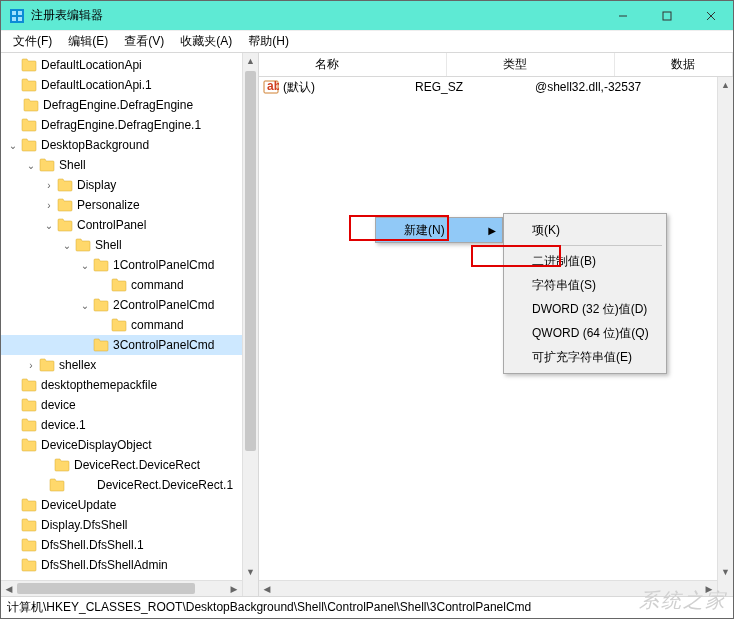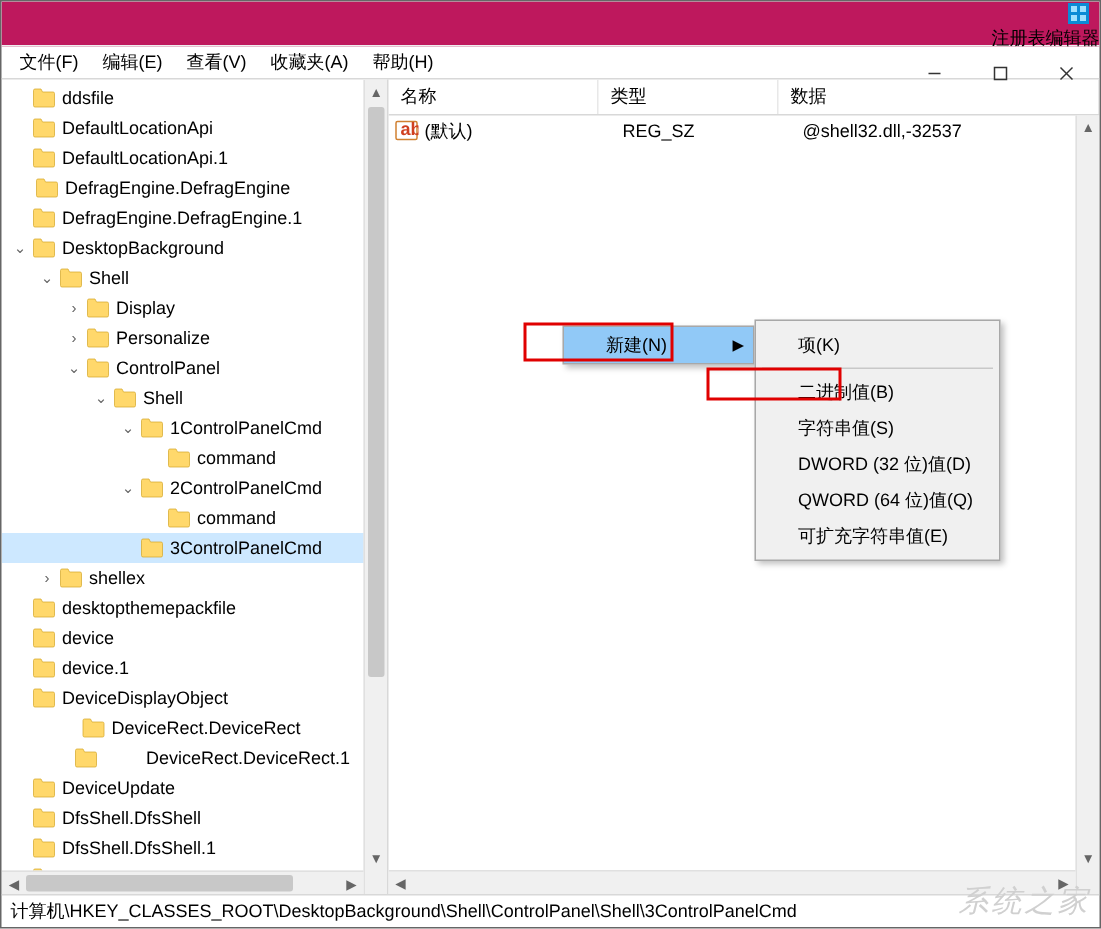--- a/index.html
+++ b/index.html
@@ -1,18 +1,18 @@
 <!DOCTYPE html>
 <html><head>
 <meta charset="utf-8">
 <style>
 * { box-sizing: border-box; margin: 0; padding: 0; font-family: "Microsoft YaHei", "Segoe UI", Tahoma, sans-serif; font-size: 12px; }
 body { background: #fff; width: 734px; height: 619px; overflow: hidden; position: relative; border: 1px solid #666; }
 
-.titlebar { height: 30px; background: #be185d; display: flex; align-items: flex-end; padding: 0 0 0 8px; border-bottom: 1px solid #eee; flex-direction: column; }
+.titlebar { height: 30px; background: #5eead4; display: flex; align-items: center; padding: 0 0 0 8px; border-bottom: 1px solid #eee; }
 .titlebar .icon { width: 16px; height: 16px; margin-right: 6px; }
 .titlebar .title { flex: 1; color: #000; }
 .titlebar .winbtns { display: flex; }
 .titlebar .winbtns div { width: 44px; height: 30px; display: flex; align-items: center; justify-content: center; color: #333; }
 .titlebar .winbtns div svg { width: 10px; height: 10px; }
 
 .menubar { height: 22px; display: flex; align-items: center; padding: 0 4px; gap: 0; border-bottom: 1px solid #d8d8d8; }
 .menubar span { padding: 2px 8px; }
 
 .content { display: flex; height: calc(100% - 30px - 22px - 22px); position: relative; }
@@ -21,21 +21,21 @@
 .listpane { flex: 1; height: 100%; overflow: auto; position: relative; }
 
 .tree { list-style: none; }
 .tree-row { display: flex; align-items: center; height: 20px; white-space: nowrap; }
 .tree-row.selected { background: #cde8ff; }
 .tree-row .twisty { width: 12px; display: inline-flex; justify-content: center; color: #666; font-size: 10px; margin-right: 2px; }
 .tree-row .folder { width: 16px; height: 14px; margin-right: 4px; display:inline-block; }
 .tree-row .label { color: #000; }
 
 .listhead { display: flex; height: 24px; border-bottom: 1px solid #d8d8d8; align-items: center; }
-.listhead .col { padding: 0 8px; border-right: 1px solid #e8e8e8; height: 100%; display:flex; align-items:center; }
+.listhead .col { padding: 0 8px; border-right: 1px solid #e8e8e8; height: 100%; display:flex; align-items:center;margin-left:48px; }
 .col-name { width: 140px; }
 .col-type { width: 120px; }
 .col-data { flex: 1; }
 
 .listrow { display: flex; height: 20px; align-items: center; padding-left: 4px; }
 .listrow .vicon { width: 16px; height: 16px; margin-right: 4px; }
 .listrow .cell-name { width: 132px; }
 .listrow .cell-type { width: 120px; }
 .listrow .cell-data { flex: 1; }
 
@@ -110,27 +110,20 @@
 
 <div class="content">
 
   <div class="treepane" style="position:relative;">
     <ul class="tree" id="tree">
         <li class="tree-row" style="padding-left: 6px;">
           <span class="twisty"></span>
           <span class="folder"><svg viewBox="0 0 16 14">
               <path d="M1 3 L1 12 Q1 13 2 13 L14 13 Q15 13 15 12 L15 4 Q15 3 14 3 L7 3 L6 1 L2 1 Q1 1 1 2 Z" fill="#ffd86b" stroke="#d6a92e" stroke-width="0.5"></path>
             </svg></span>
-          <span class="label">ddsfile</span>
-        </li>
-        <li class="tree-row" style="padding-left: 6px;">
-          <span class="twisty"></span>
-          <span class="folder"><svg viewBox="0 0 16 14">
-              <path d="M1 3 L1 12 Q1 13 2 13 L14 13 Q15 13 15 12 L15 4 Q15 3 14 3 L7 3 L6 1 L2 1 Q1 1 1 2 Z" fill="#ffd86b" stroke="#d6a92e" stroke-width="0.5"></path>
-            </svg></span>
           <span class="label">DefaultLocationApi</span>
         </li>
         <li class="tree-row" style="padding-left: 6px;">
           <span class="twisty"></span>
           <span class="folder"><svg viewBox="0 0 16 14">
               <path d="M1 3 L1 12 Q1 13 2 13 L14 13 Q15 13 15 12 L15 4 Q15 3 14 3 L7 3 L6 1 L2 1 Q1 1 1 2 Z" fill="#ffd86b" stroke="#d6a92e" stroke-width="0.5"></path>
             </svg></span>
           <span class="label">DefaultLocationApi.1</span>
         </li>
         <li class="tree-row" style="padding-left: 8px;">
@@ -278,21 +271,21 @@
           <span class="folder"><svg viewBox="0 0 16 14">
               <path d="M1 3 L1 12 Q1 13 2 13 L14 13 Q15 13 15 12 L15 4 Q15 3 14 3 L7 3 L6 1 L2 1 Q1 1 1 2 Z" fill="#ffd86b" stroke="#d6a92e" stroke-width="0.5"></path>
             </svg></span>
           <span class="label">DeviceUpdate</span>
         </li>
         <li class="tree-row" style="padding-left: 6px;">
           <span class="twisty"></span>
           <span class="folder"><svg viewBox="0 0 16 14">
               <path d="M1 3 L1 12 Q1 13 2 13 L14 13 Q15 13 15 12 L15 4 Q15 3 14 3 L7 3 L6 1 L2 1 Q1 1 1 2 Z" fill="#ffd86b" stroke="#d6a92e" stroke-width="0.5"></path>
             </svg></span>
-          <span class="label">DfsShell.DfsShell</span>
+          <span class="label">Display.DfsShell</span>
         </li>
         <li class="tree-row" style="padding-left: 6px;">
           <span class="twisty"></span>
           <span class="folder"><svg viewBox="0 0 16 14">
               <path d="M1 3 L1 12 Q1 13 2 13 L14 13 Q15 13 15 12 L15 4 Q15 3 14 3 L7 3 L6 1 L2 1 Q1 1 1 2 Z" fill="#ffd86b" stroke="#d6a92e" stroke-width="0.5"></path>
             </svg></span>
           <span class="label">DfsShell.DfsShell.1</span>
         </li>
         <li class="tree-row" style="padding-left: 6px;">
           <span class="twisty"></span>

